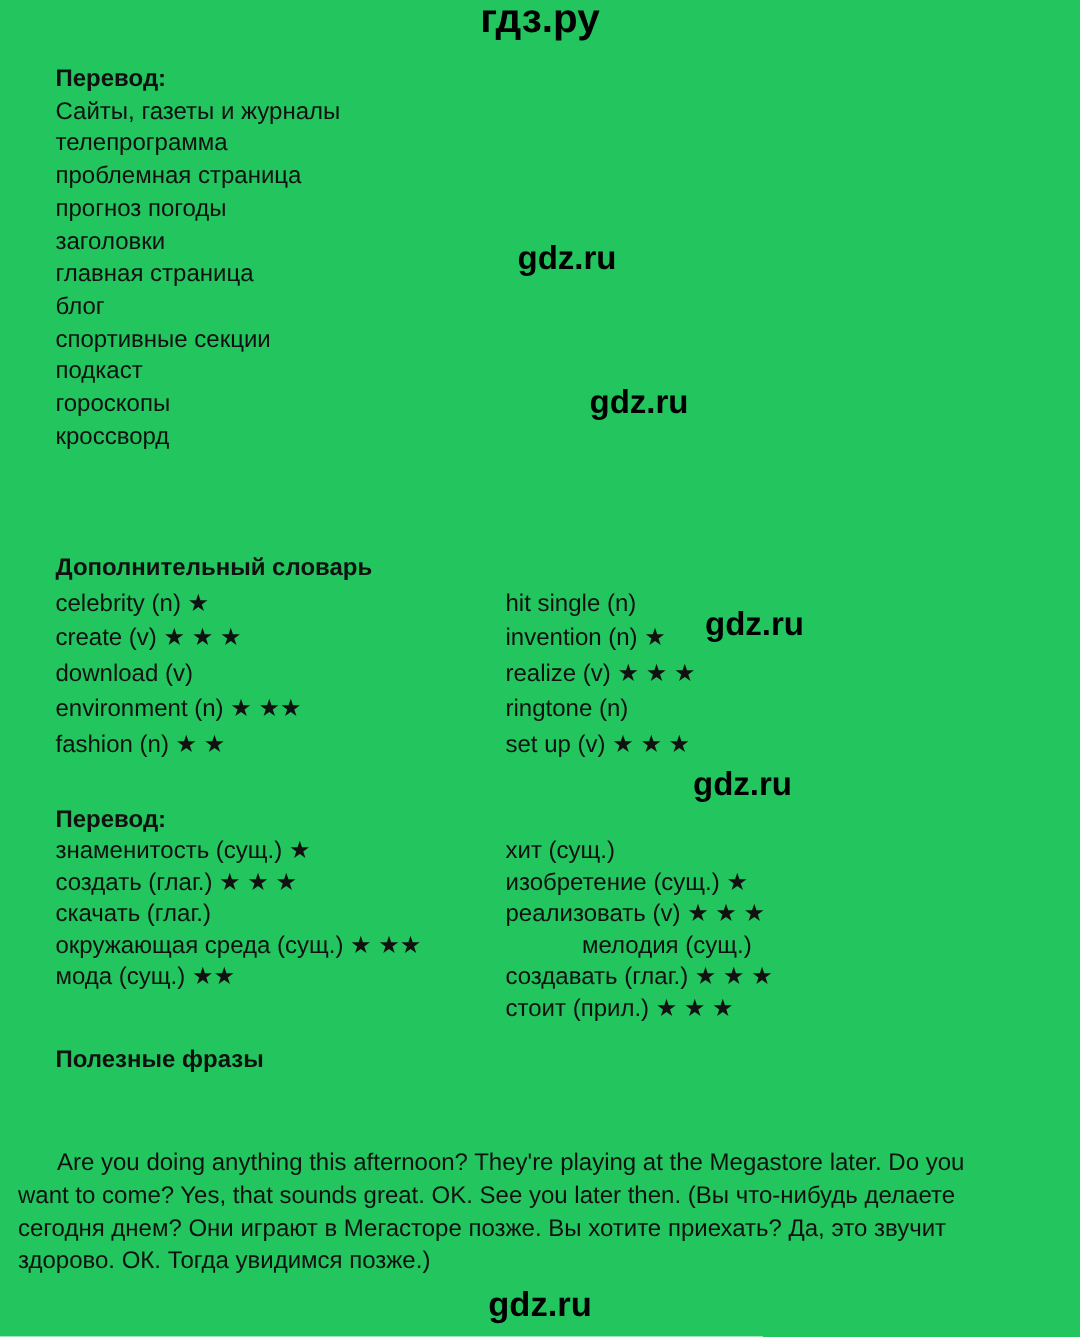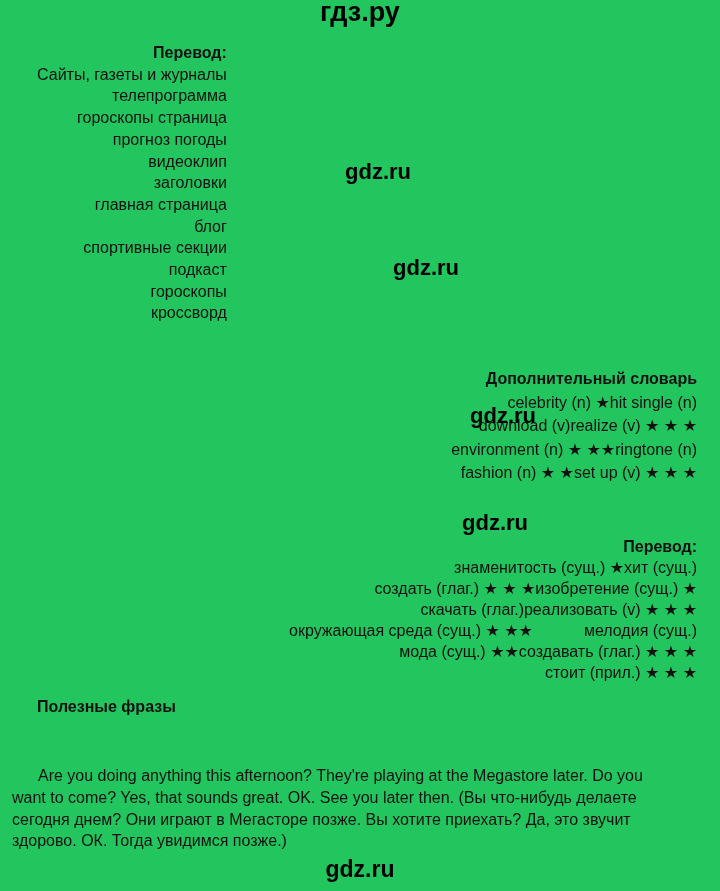--- a/index.html
+++ b/index.html
@@ -5,21 +5,21 @@
   html,body{margin:0;padding:0;background:#fff;}
   .page{
     position:relative;width:720px;height:891px;background:#22c55e;
     font-family:"Liberation Sans","DejaVu Sans",sans-serif;
     color:#111;font-size:16px;overflow:hidden;
   }
   .site-title{
     position:absolute;top:-4px;left:0;right:0;margin:0;
     text-align:center;font-size:27px;font-weight:700;line-height:32px;color:#000;
   }
-  .sec{position:absolute;left:37px;text-align:right;}
+  .sec{position:absolute;left:37px;}
   .hdr{font-weight:700;}
   .sec1{top:42px;line-height:21.7px;}
   .sec2{top:367px;line-height:23.6px;width:660px;}
   .sec3{top:536px;line-height:21px;width:660px;}
   .row{white-space:nowrap;}
   .col-l{display:inline-block;width:300px;vertical-align:top;}
   .col-r{display:inline-block;vertical-align:top;}
   .extra-row{margin-left:246px;}
   .melody-indent{margin-left:51px;}
   .phrases-hdr{position:absolute;left:37px;top:696px;font-weight:700;line-height:22px;}
@@ -39,39 +39,41 @@
 <body>
 
 <div class="page">
 
   <h1 class="site-title">гдз.ру</h1>
 
   <section class="sec sec1">
     <div class="hdr">Перевод:</div>
     <div class="line">Сайты, газеты и журналы</div>
     <div class="line">телепрограмма</div>
-    <div class="line">гороскопы страница</div>
+    <div class="line">проблемная страница</div>
     <div class="line">прогноз погоды</div>
-    <div class="line">видеоклип</div>
     <div class="line">заголовки</div>
     <div class="line">главная страница</div>
     <div class="line">блог</div>
     <div class="line">спортивные секции</div>
     <div class="line">подкаст</div>
     <div class="line">гороскопы</div>
     <div class="line">кроссворд</div>
   </section>
 
   <div class="wm wm1">gdz.ru</div>
   <div class="wm wm2">gdz.ru</div>
 
   <section class="sec sec2">
     <div class="hdr">Дополнительный словарь</div>
     <div class="row">
       <span class="col-l">celebrity (n) ★</span><span class="col-r">hit single (n)</span>
+    </div>
+    <div class="row">
+      <span class="col-l">create (v) ★ ★ ★</span><span class="col-r">invention (n) ★</span>
     </div>
     <div class="row">
       <span class="col-l">download (v)</span><span class="col-r">realize (v) ★ ★ ★</span>
     </div>
     <div class="row">
       <span class="col-l">environment (n) ★ ★★</span><span class="col-r">ringtone (n)</span>
     </div>
     <div class="row">
       <span class="col-l">fashion (n) ★ ★</span><span class="col-r">set up (v) ★ ★ ★</span>
     </div>

